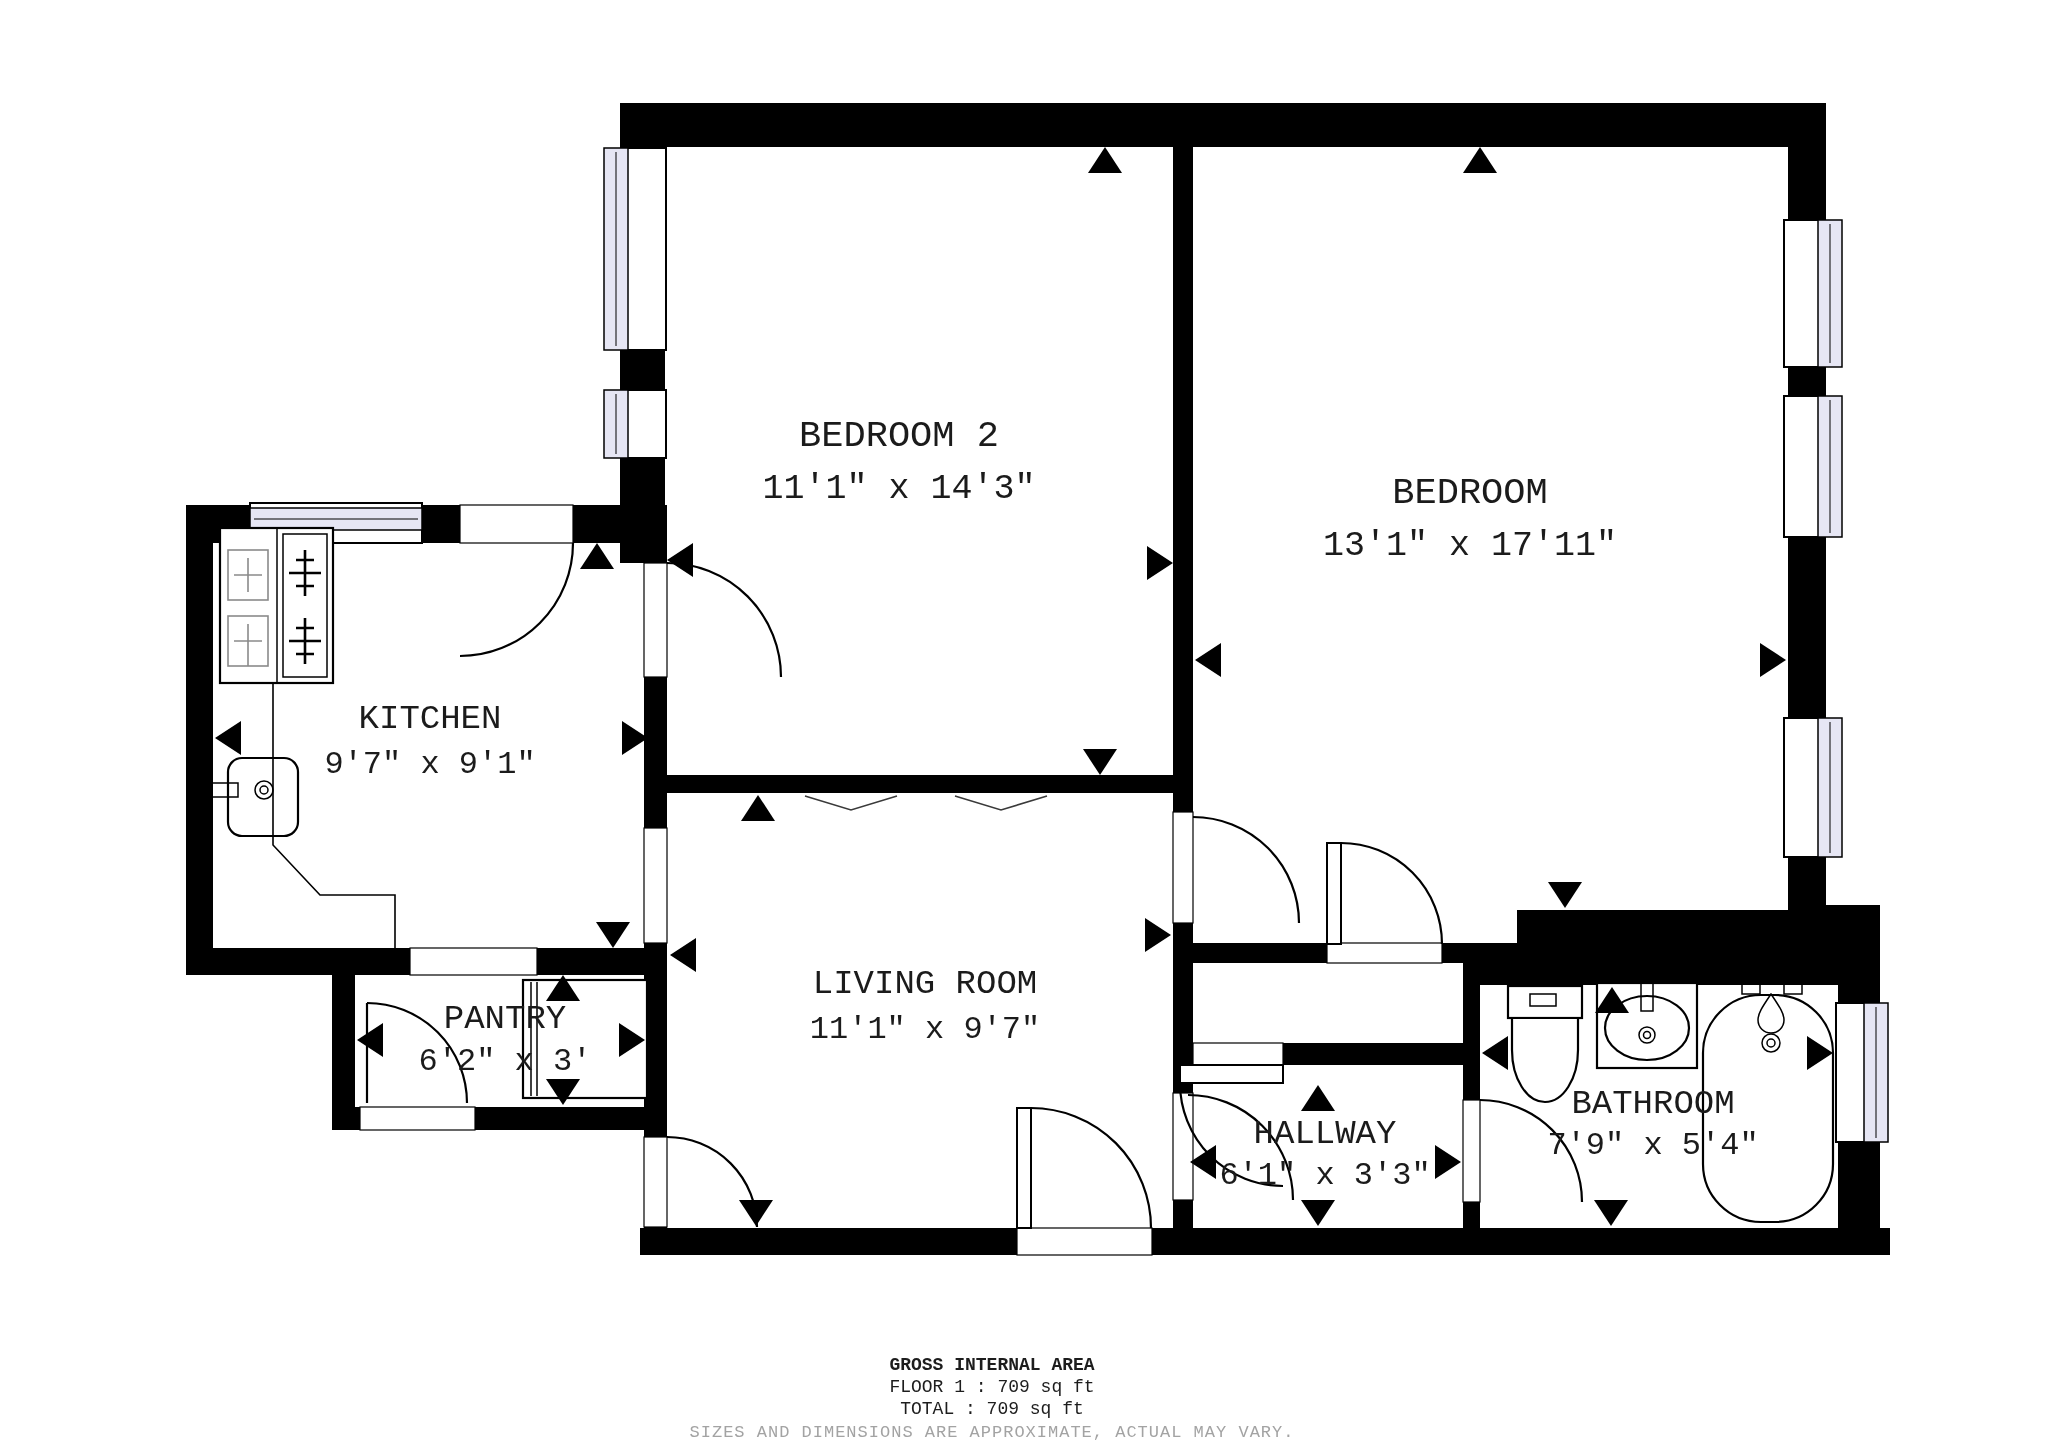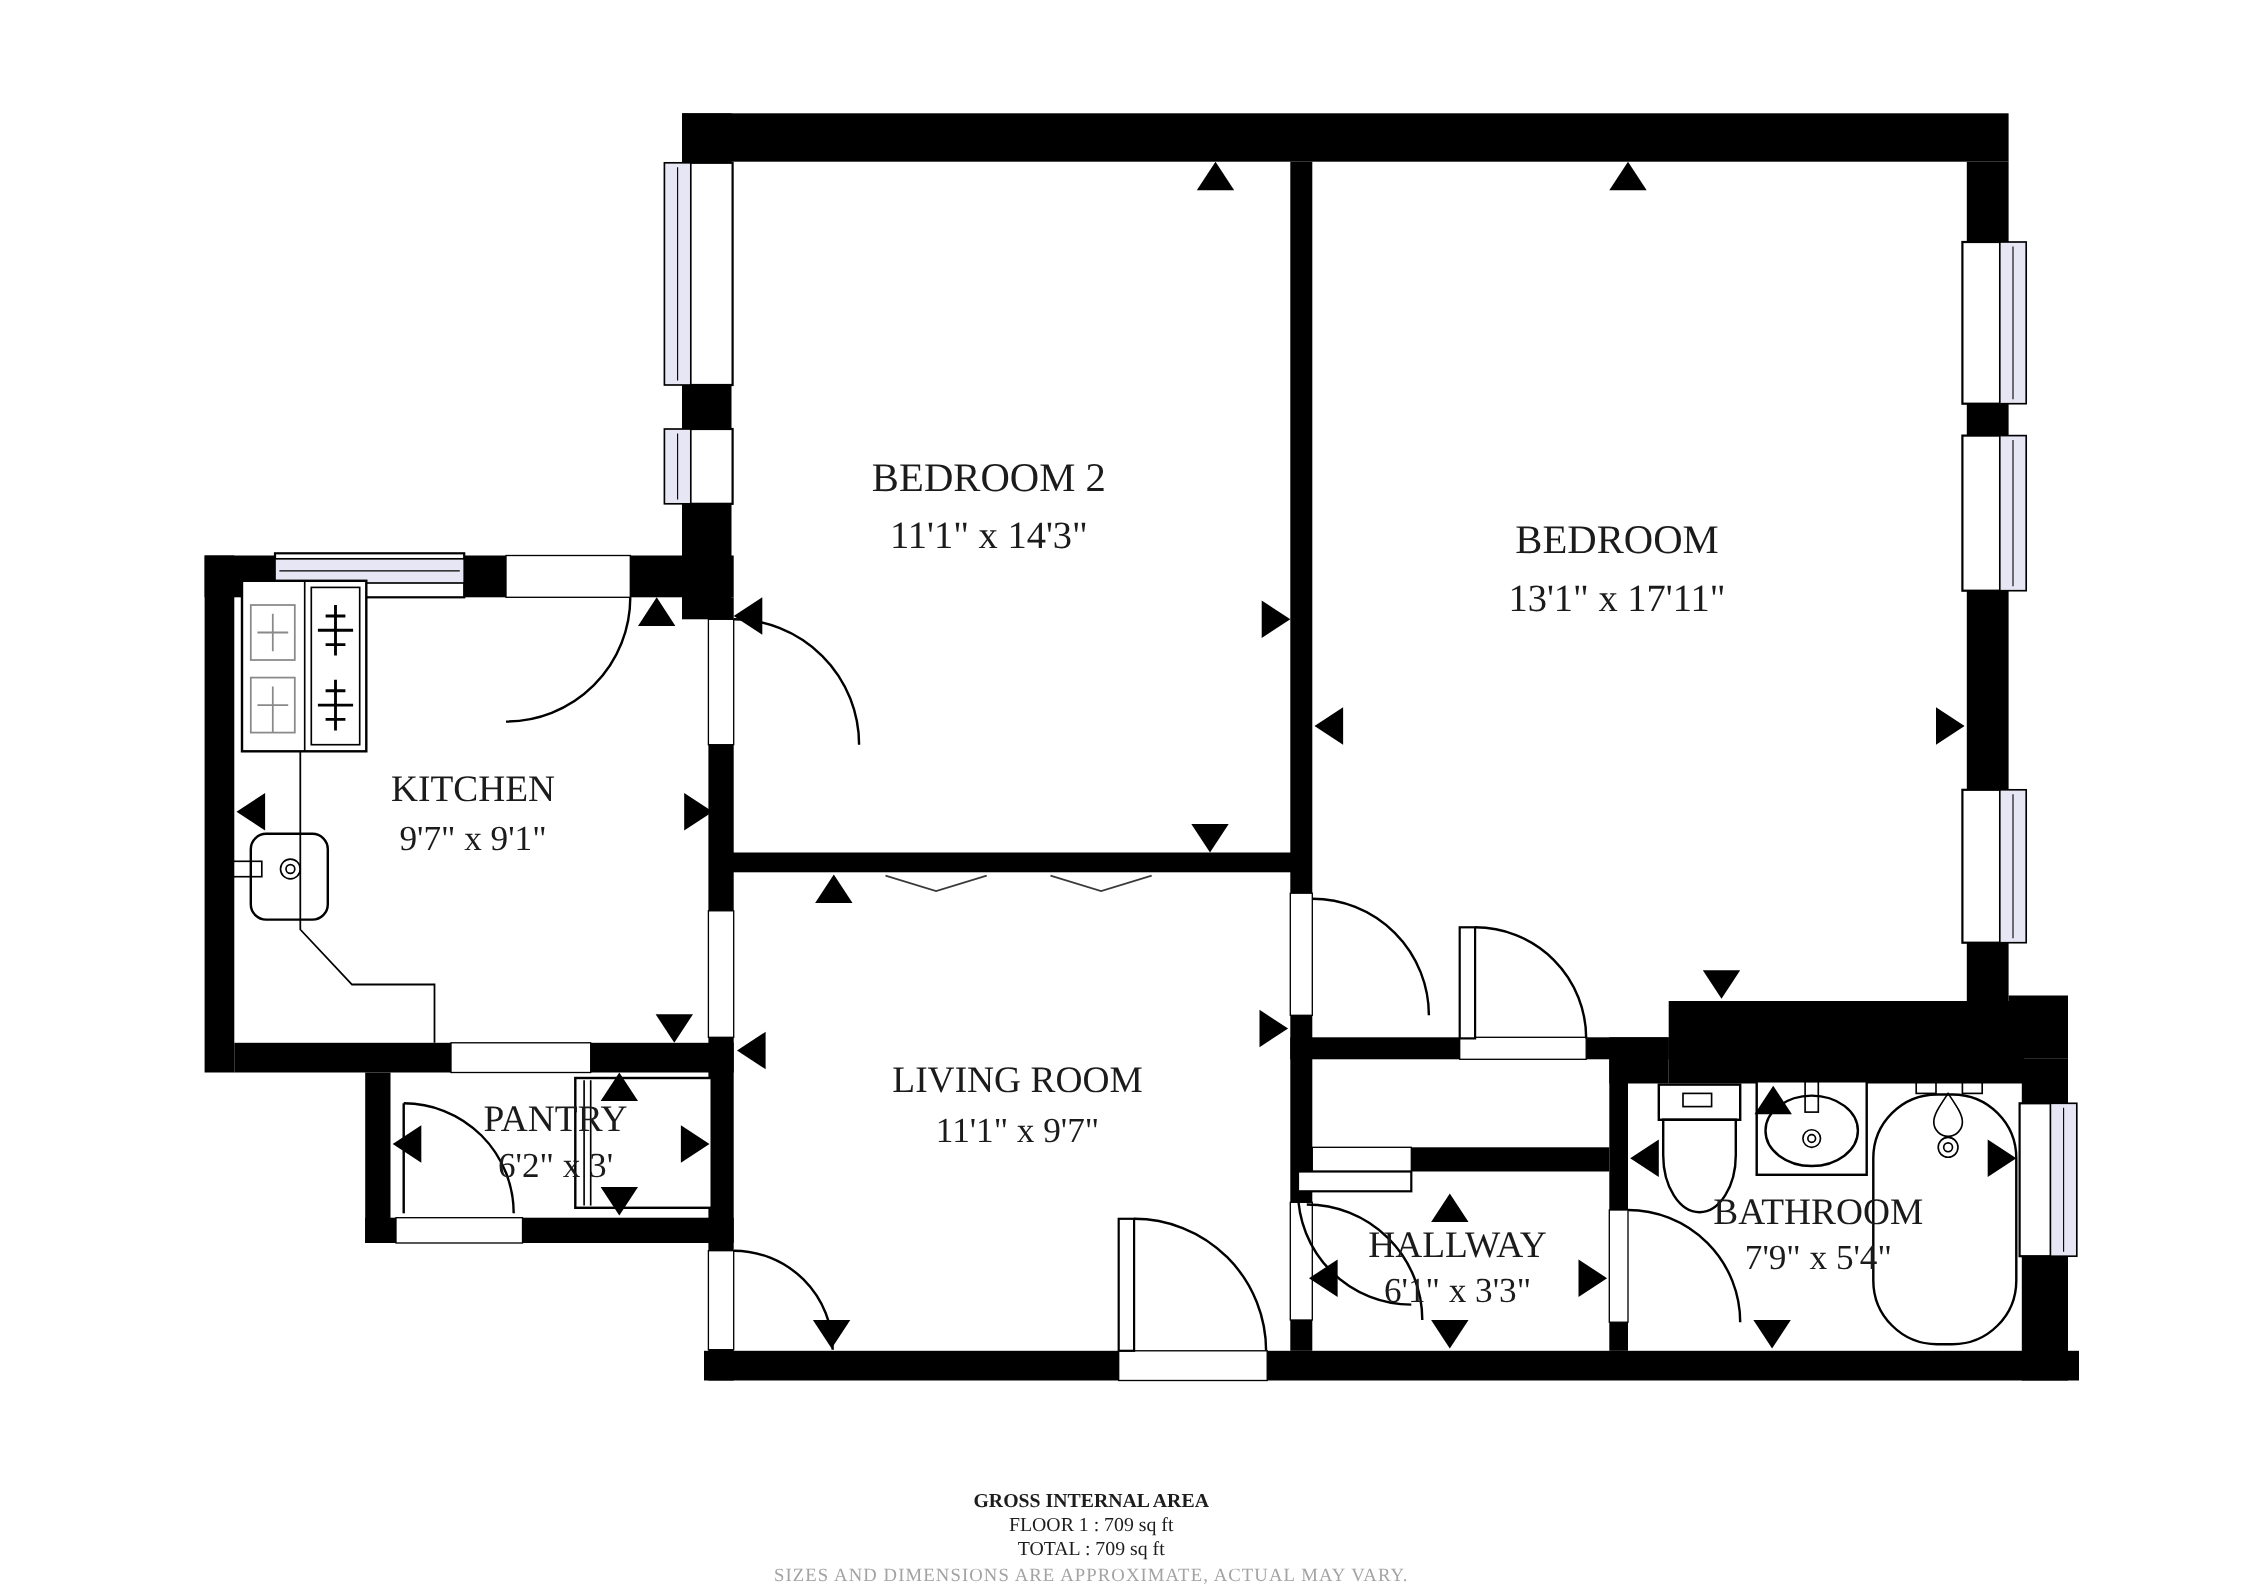--- a/index.html
+++ b/index.html
@@ -1,20 +1,20 @@
 <!DOCTYPE html>
 <html style="--wall: #000000; --glazing: #e6e6f4; --muted: #a3a3a3;"><head>
 <meta charset="utf-8">
 <style>
   html,body { margin:0; padding:0; background:#ffffff; }
   .canvas {
     position:relative;
     width:2048px; height:1448px;
     background:#ffffff;
-    font-family:Liberation Serif, serif;
+    font-family:Liberation Mono, monospace;
     overflow:hidden;
   }
   .canvas svg { position:absolute; left:0; top:0; width:100%; height:100%; }
   .wall        { fill:var(--wall,#000); }
   .gap         { fill:#ffffff; stroke:#000; stroke-width:1.2; }
   .win-frame   { fill:#ffffff; stroke:#000; stroke-width:2; }
   .win-glaze   { fill:var(--glazing,#e6e6f4); stroke:#000; stroke-width:1.5; }
   .win-line    { stroke:#000; stroke-width:1; }
   .door-arc    { fill:none; stroke:#000; stroke-width:2.2; }
   .door-leaf   { fill:#ffffff; stroke:#000; stroke-width:2; }

